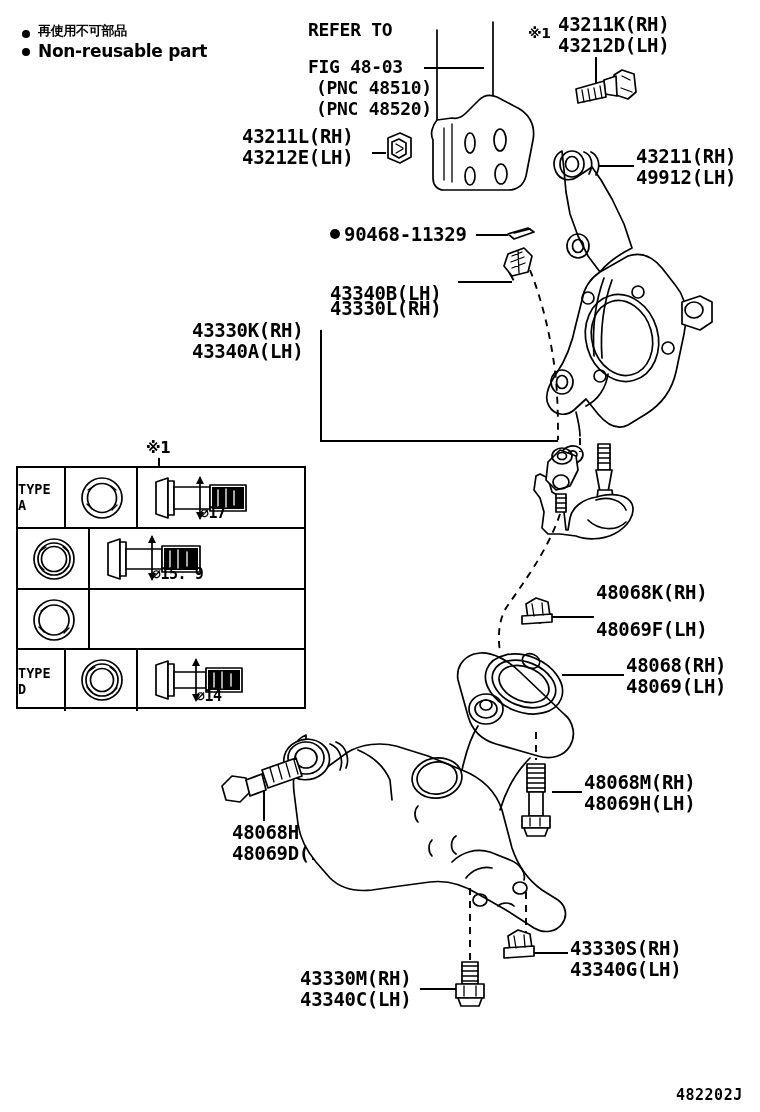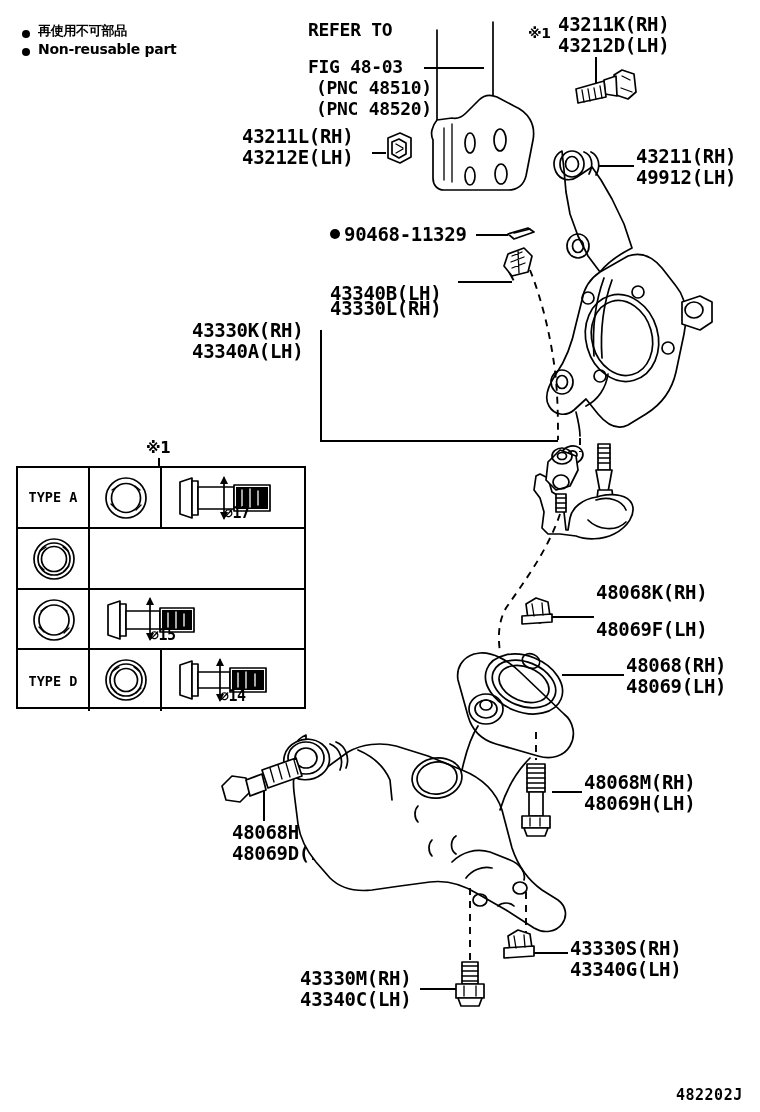--- a/index.html
+++ b/index.html
@@ -4,37 +4,37 @@
 <style>
   html,body{margin:0;padding:0;background:#ffffff;}
   body{width:760px;height:1112px;position:relative;overflow:hidden;
        font-family:"DejaVu Sans Mono","Liberation Mono",monospace;color:#000;}
   .page{position:absolute;inset:0;}
   .lbl{position:absolute;white-space:pre;font-weight:700;line-height:1.12;
        font-family:"DejaVu Sans Mono","Liberation Mono",monospace;letter-spacing:-0.3px;}
   .pn{font-size:19px;}
   .pn2{font-size:18px;}
   .jp{font-family:"DejaVu Sans","Liberation Sans",sans-serif;font-size:13px;font-weight:700;}
-  .en{font-family:"DejaVu Sans","Liberation Sans",sans-serif;font-size:14px;font-weight:700;}
+  .en{font-family:"DejaVu Sans","Liberation Sans",sans-serif;font-size:17px;font-weight:700;}
   .bullet{position:absolute;width:8px;height:8px;border-radius:50%;background:#000;}
   .ln{position:absolute;background:#000;}
   .h1{height:1.6px;}
   .v1{width:1.6px;}
   svg{position:absolute;left:0;top:0;overflow:visible;}
   .s{fill:none;stroke:#000;stroke-width:1.7;stroke-linecap:round;stroke-linejoin:round;}
   .sf{fill:#fff;stroke:#000;stroke-width:1.7;stroke-linejoin:round;stroke-linecap:round;}
   .sthin{fill:none;stroke:#000;stroke-width:1.3;stroke-linecap:round;stroke-linejoin:round;}
   .dash{fill:none;stroke:#000;stroke-width:1.9;stroke-dasharray:7 6;stroke-linecap:butt;}
   .blk{fill:#000;}
   
   .ttable{position:absolute;left:16px;top:466px;width:290px;height:243px;
           border:2px solid #000;box-sizing:border-box;}
   .trow{position:relative;height:60.75px;box-sizing:border-box;border-bottom:2px solid #000;display:flex;}
   .trow:last-child{border-bottom:none;}
-  .tc1{width:72px;box-sizing:border-box;border-right:2px solid #000;display:flex;align-items:center;
+  .tc1{width:48px;box-sizing:border-box;border-right:2px solid #000;display:flex;align-items:center;
        justify-content:center;font-size:13.5px;font-weight:700;letter-spacing:0px;}
   .tc2{width:72px;box-sizing:border-box;border-right:2px solid #000;position:relative;}
   .tc3{flex:1;position:relative;}
   .dim{position:absolute;font-size:15px;font-weight:700;letter-spacing:-0.5px;}
   .star{position:absolute;font-family:"DejaVu Sans","Liberation Sans",sans-serif;font-weight:700;}
   .figid{position:absolute;font-family:"DejaVu Sans Mono","Liberation Mono",monospace;
          font-size:15px;font-weight:700;letter-spacing:0.5px;}
 </style>
 </head>
 <body>
@@ -163,42 +163,42 @@
 
     <div class="trow">
       <div class="tc2">
         <svg width="72" height="61">
           <circle class="s" cx="36" cy="30" r="20"></circle>
           <circle class="s" cx="36" cy="30" r="16"></circle>
           <circle class="s" cx="36" cy="30" r="12.5"></circle>
           <path class="sthin" d="M22 22 L28 18 M21 36 L26 41 M50 22 L45 18 M51 37 L46 42"></path>
         </svg>
       </div>
+      <div class="tc3">
+        <svg width="140" height="61">
+          <path class="sf" d="M18 14 L18 46 L30 50 L30 10 Z"></path>
+          <path class="sf" d="M30 13 L36 13 L36 47 L30 47 Z"></path>
+          <path class="sf" d="M36 20 L72 20 L72 40 L36 40 Z"></path>
+          <path class="sf" d="M72 17 L110 17 L110 43 L72 43 Z"></path>
+          <path class="blk" d="M74 19 L108 19 L108 41 L74 41 Z"></path>
+          <path class="sthin" style="stroke:#fff" d="M80 22 L80 38 M88 21 L88 39 M97 23 L97 37"></path>
+          <path class="s" d="M62 8 L62 50"></path>
+          <path class="blk" d="M62 6 L58 14 L66 14 Z M62 52 L58 44 L66 44 Z"></path>
+        </svg>
+        <div class="dim" style="left:62px;top:36px;">⌀15. 9</div>
+      </div>
     </div>
 
     <div class="trow">
       <div class="tc2">
         <svg width="72" height="61">
           <circle class="s" cx="36" cy="30" r="20"></circle>
           <circle class="s" cx="36" cy="30" r="15"></circle>
           <path class="sthin" d="M23 21 L29 17 M21 37 L26 42 M49 21 L44 17 M51 38 L46 43"></path>
         </svg>
-      </div>
-      <div class="tc3">
-        <svg width="140" height="61">
-          <path class="sf" d="M18 15 L18 45 L30 49 L30 11 Z"></path>
-          <path class="sf" d="M30 14 L36 14 L36 46 L30 46 Z"></path>
-          <path class="sf" d="M36 21 L70 21 L70 39 L36 39 Z"></path>
-          <path class="sf" d="M70 18 L104 18 L104 42 L70 42 Z"></path>
-          <path class="blk" d="M72 20 L102 20 L102 40 L72 40 Z"></path>
-          <path class="sthin" style="stroke:#fff" d="M78 23 L78 37 M86 22 L86 38 M94 24 L94 36"></path>
-          <path class="s" d="M60 9 L60 49"></path>
-          <path class="blk" d="M60 7 L56 15 L64 15 Z M60 51 L56 43 L64 43 Z"></path>
-        </svg>
-        <div class="dim" style="left:60px;top:36px;">⌀15</div>
       </div>
     </div>
 
     <div class="trow">
       <div class="tc1">TYPE D</div>
       <div class="tc2">
         <svg width="72" height="61">
           <circle class="s" cx="36" cy="30" r="20"></circle>
           <circle class="s" cx="36" cy="30" r="16"></circle>
           <circle class="s" cx="36" cy="30" r="11.5"></circle>

